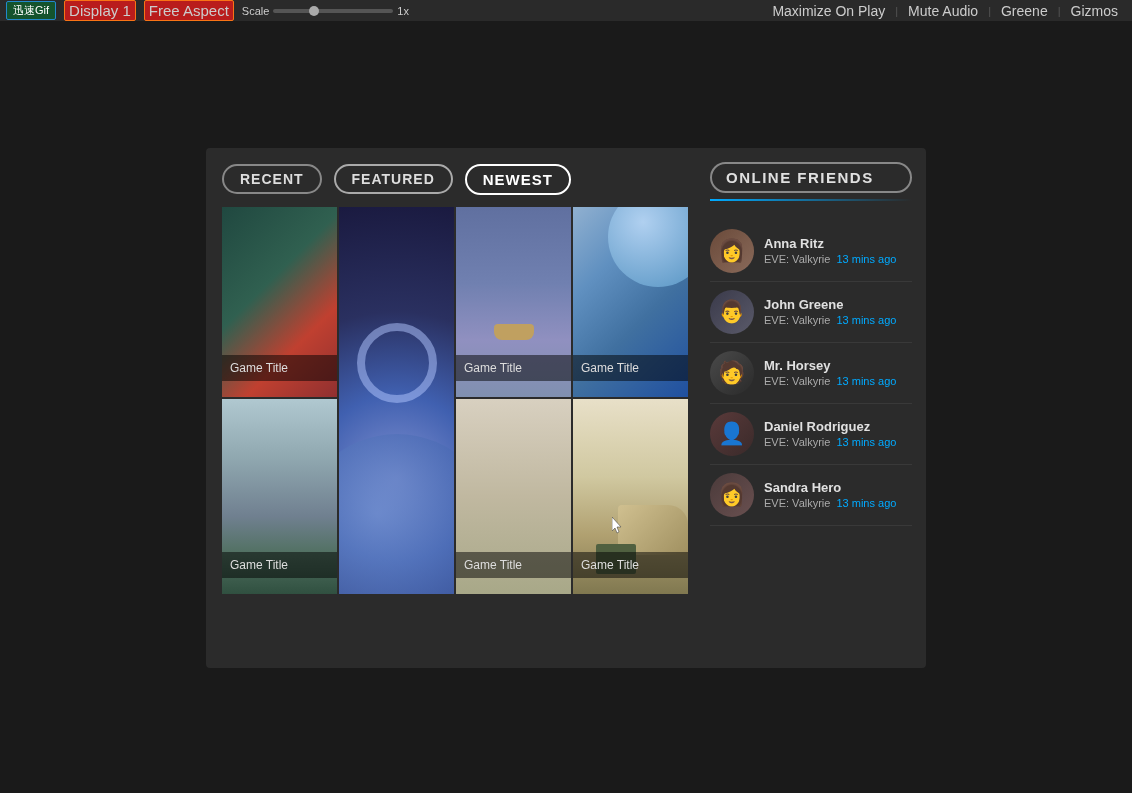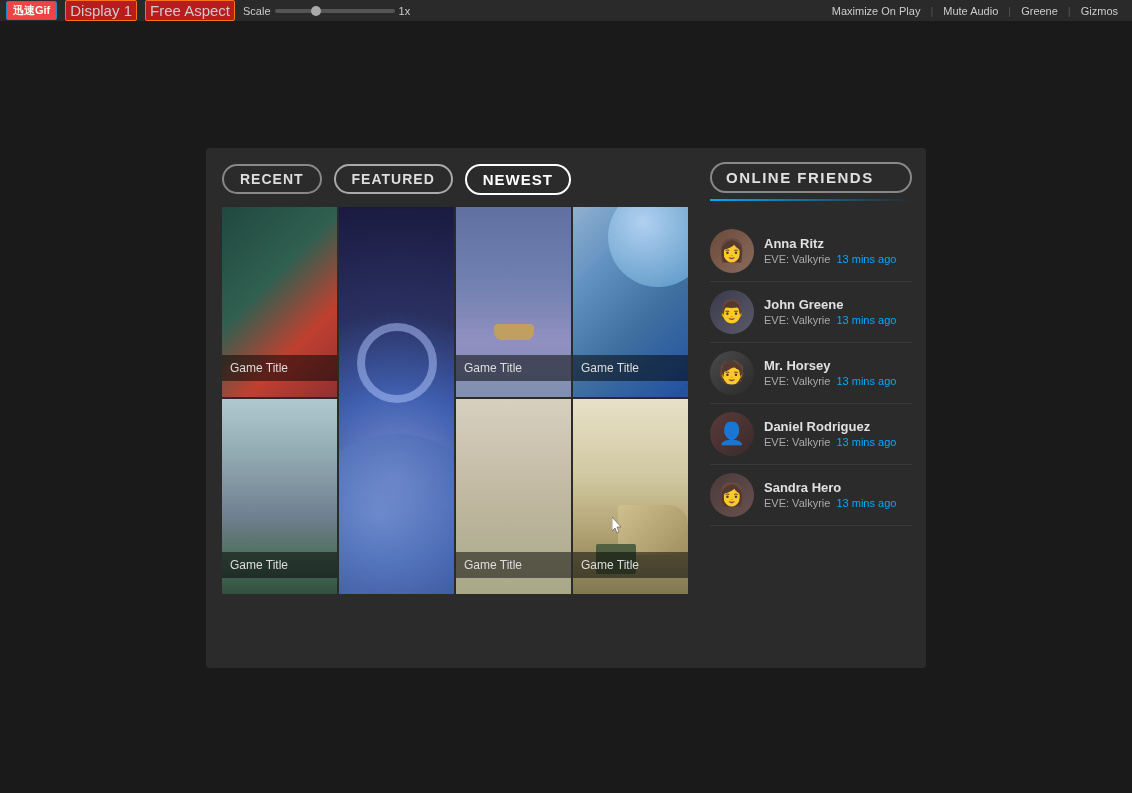--- a/index.html
+++ b/index.html
@@ -24,24 +24,24 @@
     .top-bar-item {
       color: #ccc;
       font-size: 11px;
       padding: 1px 6px;
       background: #333;
       border: 1px solid #444;
       border-radius: 2px;
       white-space: nowrap;
     }
     .top-bar-item.gif-btn {
-      background: #ef4444;
+      background: #14532d;
       border-color: #2288cc;
       color: #fff;
-      font-weight: bold;
+      font-weight: normal;
     }
     .top-bar-select {
       background: #b91c1c;
       border: 1px solid #f97316;
       color: #ccc;
       font-size: 15px;
       padding: 1px 4px;
       border-radius: 2px;
     }
     .top-bar-spacer { flex: 1; }
@@ -68,21 +68,21 @@
       top: -3px;
       left: 30%;
     }
     .top-bar-right {
       display: flex;
       gap: 2px;
       align-items: center;
     }
     .top-bar-btn {
       color: #ccc;
-      font-size: 11px;
+      font-size: 14px;
       padding: 1px 8px;
       cursor: pointer;
     }
     .top-bar-sep {
       color: #555;
       font-size: 11px;
     }
 
     
     .unity-bg {

